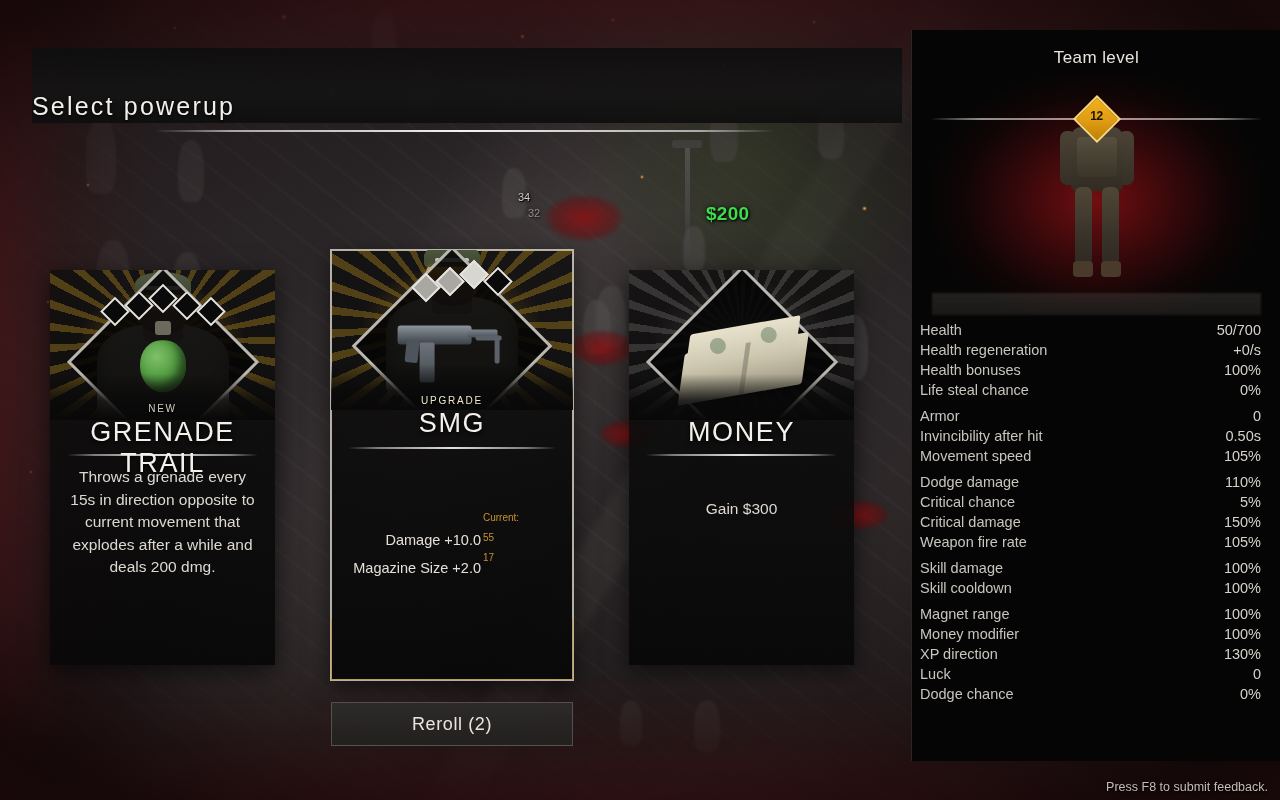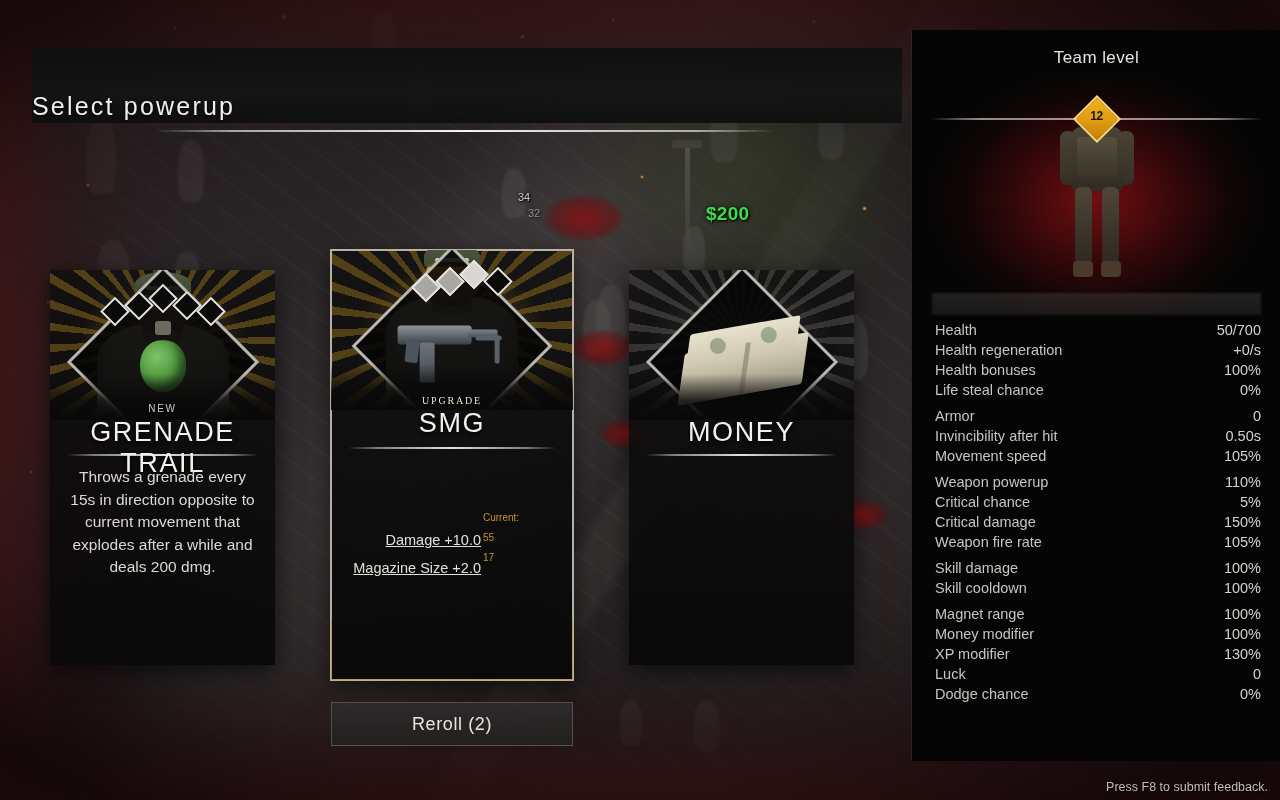--- a/index.html
+++ b/index.html
@@ -367,21 +367,21 @@
   }
   .card-tag {
     position: absolute;
     left: 0; right: 0;
     text-align: center;
     font-size: 10px;
     letter-spacing: 1.8px;
     color: #cfcbc2;
     text-shadow: 0 1px 2px #000;
   }
-  .card-tag.upgrade { color: #efe6cf; font-family: Liberation Serif, serif; }
+  .card-tag.upgrade { color: #efe6cf; }
   .card-name {
     position: absolute;
     left: 0; right: 0;
     text-align: center;
     color: #f4f1ec;
     font-size: 27px;
     letter-spacing: 1.6px;
     text-shadow: 0 2px 4px #000;
   }
   .card-rule {
@@ -397,21 +397,20 @@
     text-align: center;
     color: #ddd9d2;
     font-size: 15.5px;
     line-height: 22.5px;
   }
   .stat-line {
     position:absolute;
     color: #e3dfd8;
     font-size: 14.5px;
     text-align: right;
-    text-decoration: underline;
   }
   .stat-cur {
     position:absolute;
     color: #c8922e;
     font-size: 10px;
     text-align: right;
   }
   .card.selected {
     outline: 2px solid rgba(232,228,218,0.75);
     outline-offset: -1px;
@@ -516,21 +515,21 @@
     position:absolute; left: 50%; top: 7px;
     transform: translateX(-50%);
     color: #1b1405; font-size: 12px; font-weight: bold;
     z-index: 3; letter-spacing: -.5px;
   }
   .level-wrap { position:absolute; left:50%; top:72px; transform:translateX(-50%);
     width: 40px; height: 40px; }
 
   .stats {
     position: absolute;
-    left: 23px; right: 20px; top: 292px;
+    left: 8px; right: 20px; top: 292px;
   }
   .stat-row {
     display: flex;
     justify-content: space-between;
     align-items: baseline;
     height: 20px;
     font-size: 14.5px;
     color: #c9c5be;
   }
   .stat-row .k { color: #c9c5be; }
@@ -706,20 +705,21 @@
           <div class="bill-top"></div>
           <div class="bill-seal"></div>
           <div class="bill-seal bill-seal2"></div>
           <div class="bill-band"></div>
         </div>
       </div>
       <div class="art-fade"></div>
     </div>
     <div class="card-name" style="top:147px;">MONEY</div>
     <div class="card-rule" style="left:18px;right:18px;top:184px;"></div>
+    <div class="card-desc" style="left:20px;right:20px;top:228px;">Gain $300</div>
   </div>
 
   <div class="reroll" style="left:331px;top:702px;width:242px;height:44px;">
     <span>Reroll (2)</span>
   </div>
 
   <div class="panel">
     <div class="panel-title">Team level</div>
     <div class="panel-rule"></div>
 
@@ -772,21 +772,21 @@
         <span class="k">Invincibility after hit</span>
         <span class="v">0.50s</span>
       </div>
       <div class="stat-row">
         <span class="k">Movement speed</span>
         <span class="v">105%</span>
       </div>
       <div class="stat-gap"></div>
 
       <div class="stat-row">
-        <span class="k">Weapon powerup</span>
+        <span class="k">Dodge damage</span>
         <span class="v">110%</span>
       </div>
       <div class="stat-row">
         <span class="k">Critical chance</span>
         <span class="v">5%</span>
       </div>
       <div class="stat-row">
         <span class="k">Critical damage</span>
         <span class="v">150%</span>
       </div>
@@ -808,21 +808,21 @@
 
       <div class="stat-row">
         <span class="k">Magnet range</span>
         <span class="v">100%</span>
       </div>
       <div class="stat-row">
         <span class="k">Money modifier</span>
         <span class="v">100%</span>
       </div>
       <div class="stat-row">
-        <span class="k">XP modifier</span>
+        <span class="k">XP direction</span>
         <span class="v">130%</span>
       </div>
       <div class="stat-row">
         <span class="k">Luck</span>
         <span class="v">0</span>
       </div>
       <div class="stat-row">
         <span class="k">Dodge chance</span>
         <span class="v">0%</span>
       </div>

